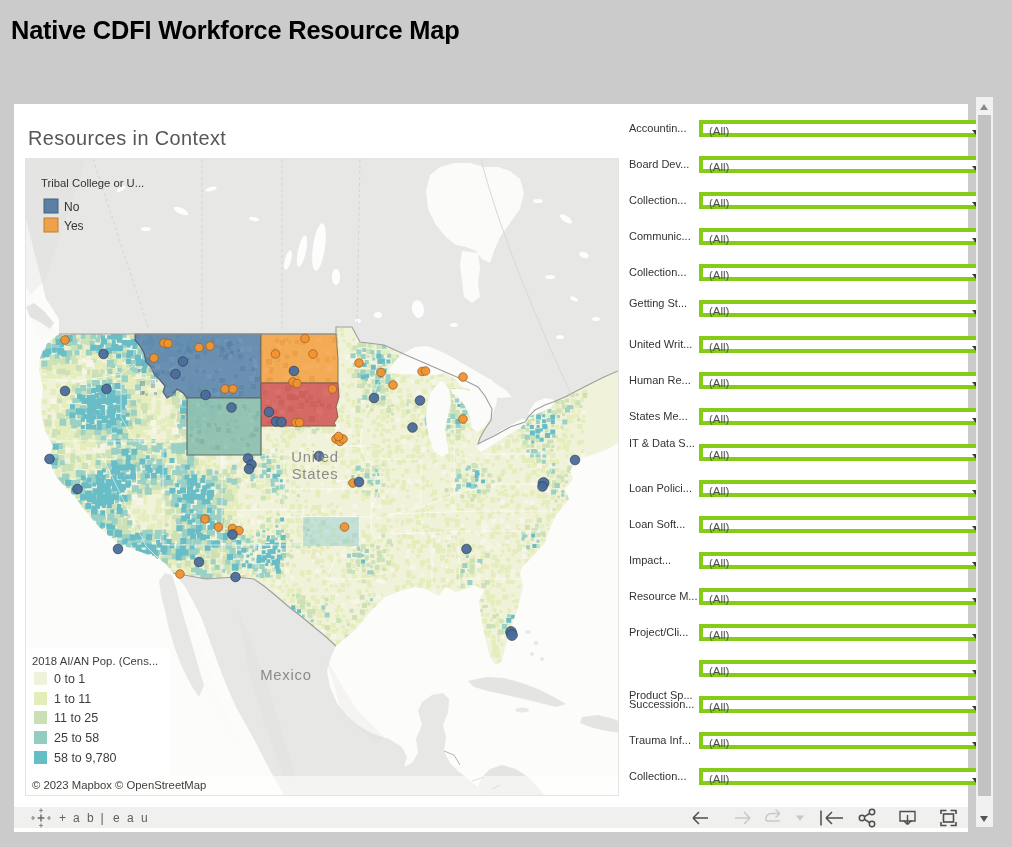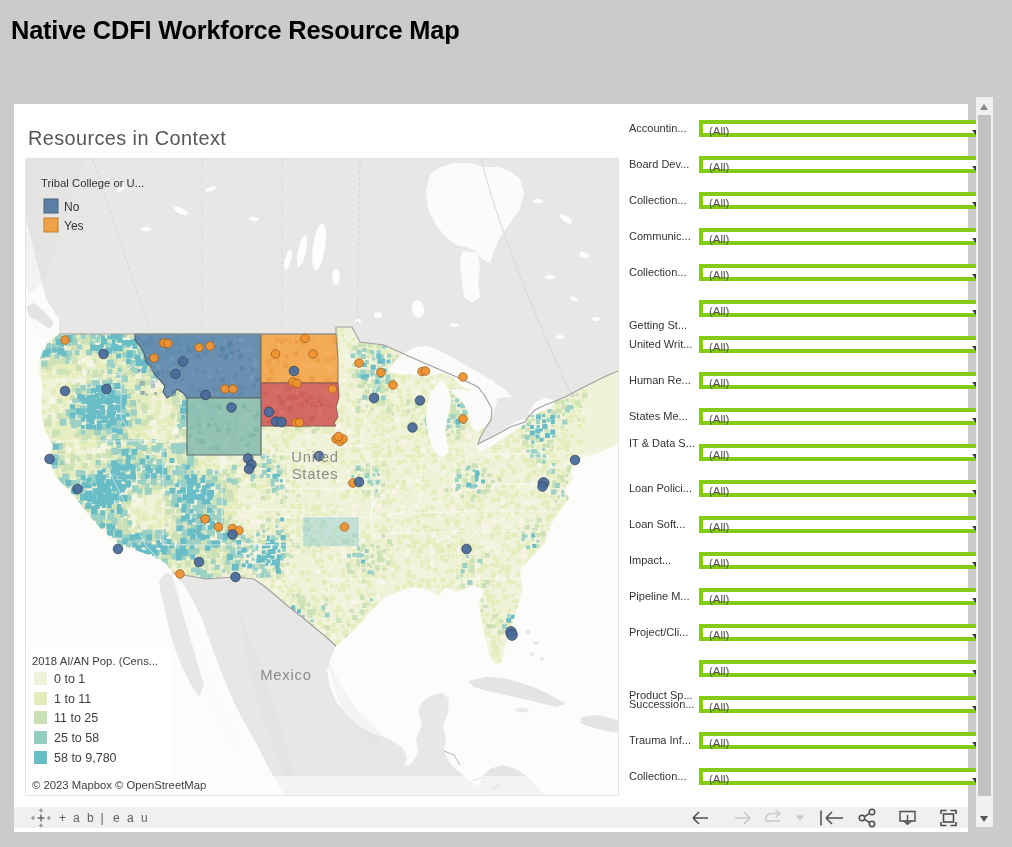--- a/index.html
+++ b/index.html
@@ -474,21 +474,21 @@
         <path d="M0 0h8L4 5z" fill="#3a3a3a"></path>
       </svg>
     </div>
     <div class="flabel" style="top:159px">Collection...</div>
     <div class="fbox" style="top:160px">
       <span class="fall">(All)</span>
       <svg class="farr" width="8" height="5" viewBox="0 0 8 5">
         <path d="M0 0h8L4 5z" fill="#3a3a3a"></path>
       </svg>
     </div>
-    <div class="flabel" style="top:212px">Getting St...</div>
+    <div class="flabel" style="top:190px">Getting St...</div>
     <div class="fbox" style="top:196px">
       <span class="fall">(All)</span>
       <svg class="farr" width="8" height="5" viewBox="0 0 8 5">
         <path d="M0 0h8L4 5z" fill="#3a3a3a"></path>
       </svg>
     </div>
     <div class="flabel" style="top:231px">United Writ...</div>
     <div class="fbox" style="top:232px">
       <span class="fall">(All)</span>
       <svg class="farr" width="8" height="5" viewBox="0 0 8 5">
@@ -530,21 +530,21 @@
         <path d="M0 0h8L4 5z" fill="#3a3a3a"></path>
       </svg>
     </div>
     <div class="flabel" style="top:447px">Impact...</div>
     <div class="fbox" style="top:448px">
       <span class="fall">(All)</span>
       <svg class="farr" width="8" height="5" viewBox="0 0 8 5">
         <path d="M0 0h8L4 5z" fill="#3a3a3a"></path>
       </svg>
     </div>
-    <div class="flabel" style="top:483px">Pipeline M...</div>
+    <div class="flabel" style="top:483px">Resource M...</div>
     <div class="fbox" style="top:484px">
       <span class="fall">(All)</span>
       <svg class="farr" width="8" height="5" viewBox="0 0 8 5">
         <path d="M0 0h8L4 5z" fill="#3a3a3a"></path>
       </svg>
     </div>
     <div class="flabel" style="top:519px">Project/Cli...</div>
     <div class="fbox" style="top:520px">
       <span class="fall">(All)</span>
       <svg class="farr" width="8" height="5" viewBox="0 0 8 5">

